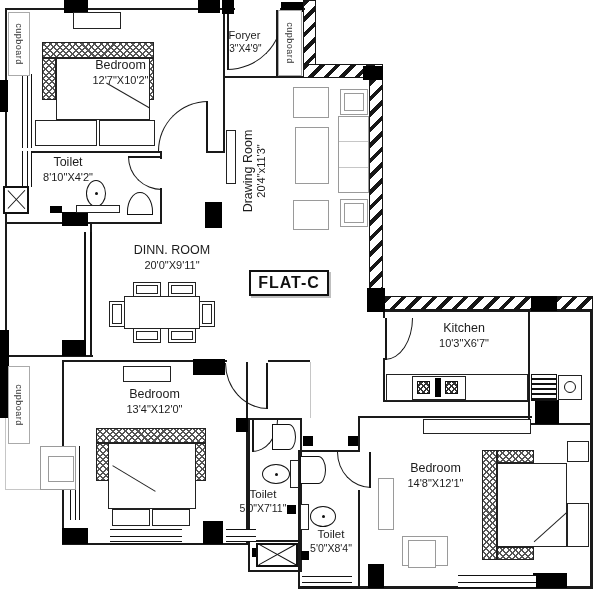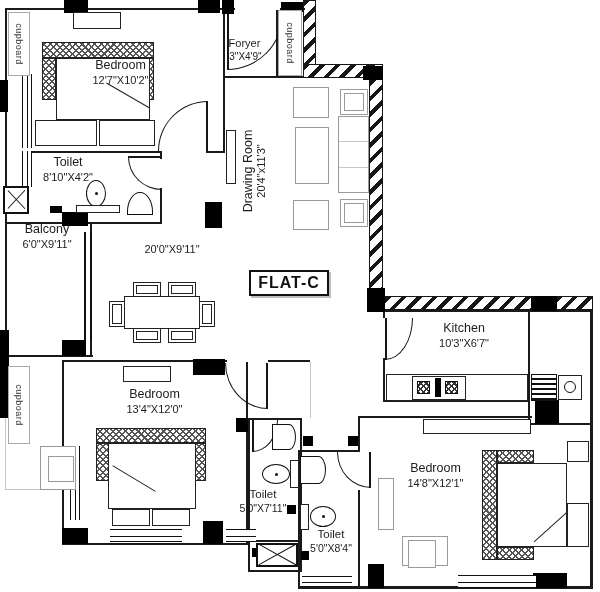--- a/index.html
+++ b/index.html
@@ -241,36 +241,33 @@
     </div>
 
   <div class="lbl" style="left:58px;top:57px;width:125px">
     <div class="n">Bedroom</div>
     <div class="d">12'7"X10'2"</div>
   </div>
   <div class="lbl" style="left:26px;top:154px;width:84px">
     <div class="n">Toilet</div>
     <div class="d">8'10"X4'2"</div>
   </div>
-  <div class="lbl" style="left:226px;top:36px;width:37px">
+  <div class="lbl" style="left:226px;top:28px;width:37px">
     <div class="n" style="font-size:11px">Foryer</div>
     <div class="d" style="font-size:10px">'3"X4'9"</div>
   </div>
   <div class="vlabel ccw" style="left:240px;top:108px;width:28px;height:125px">
     <div>
       <div class="n" style="font-size:12.5px">Drawing Room</div>
       <div class="d" style="font-size:11px">20'4"x11'3"</div>
     </div>
   </div>
   <div class="lbl" style="left:112px;top:242px;width:120px">
+    <div class="n">DINN. ROOM</div>
     <div class="d">20'0"X9'11"</div>
-  </div>
-  <div class="lbl" style="left:8px;top:221px;width:78px">
-    <div class="n">Balcony</div>
-    <div class="d">6'0"X9'11"</div>
   </div>
   <div class="lbl" style="left:406px;top:320px;width:116px">
     <div class="n">Kitchen</div>
     <div class="d">10'3"X6'7"</div>
   </div>
   <div class="lbl" style="left:92px;top:386px;width:125px">
     <div class="n">Bedroom</div>
     <div class="d">13'4"X12'0"</div>
   </div>
   <div class="lbl" style="left:230px;top:487px;width:66px">

